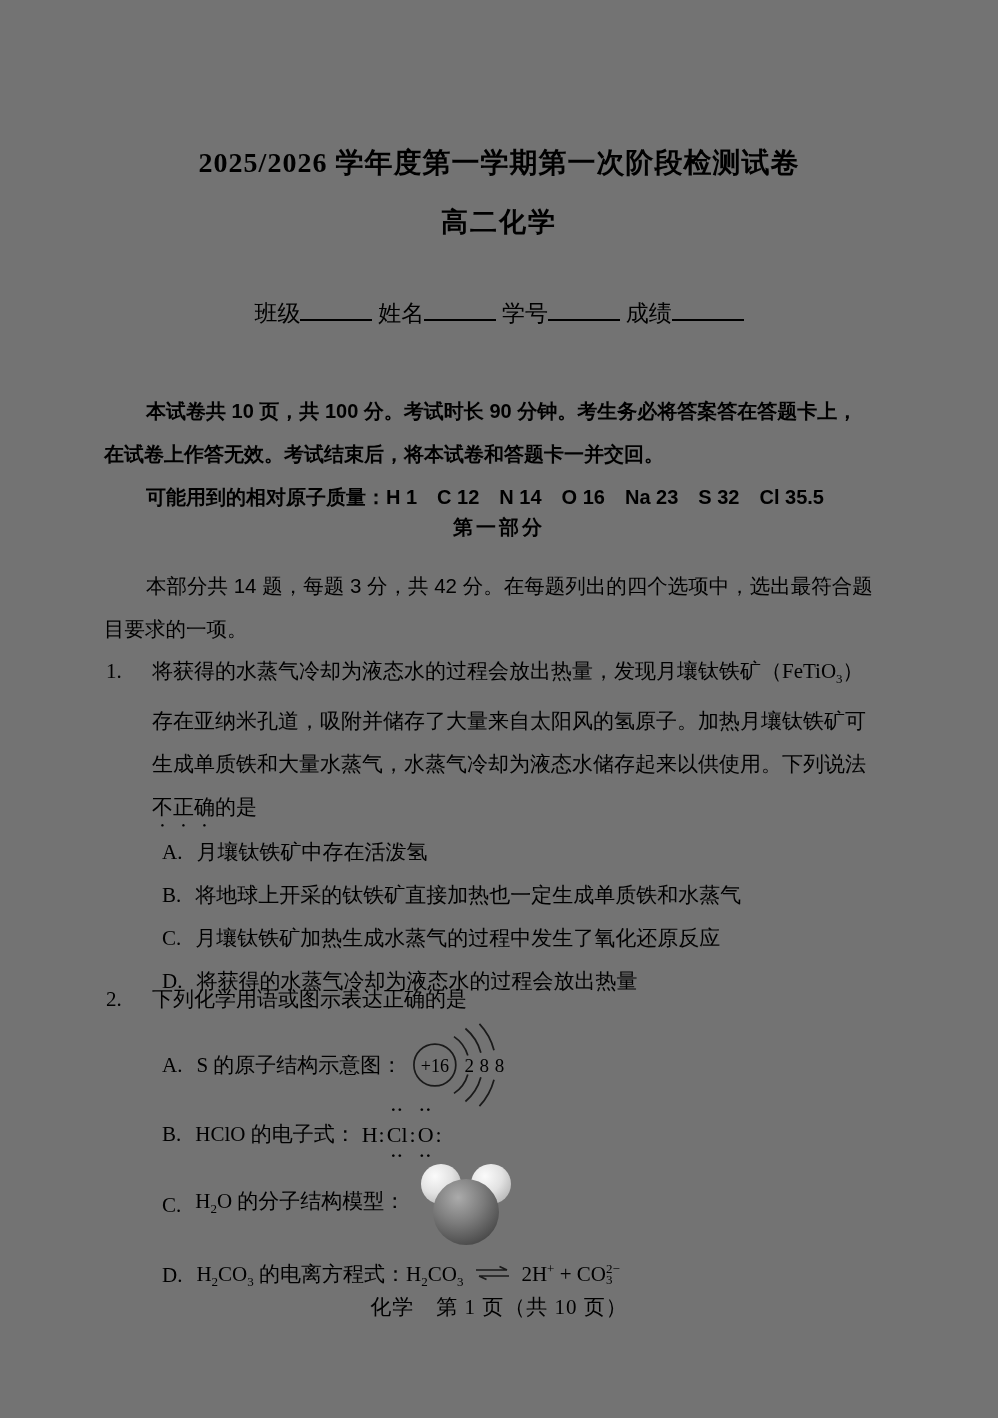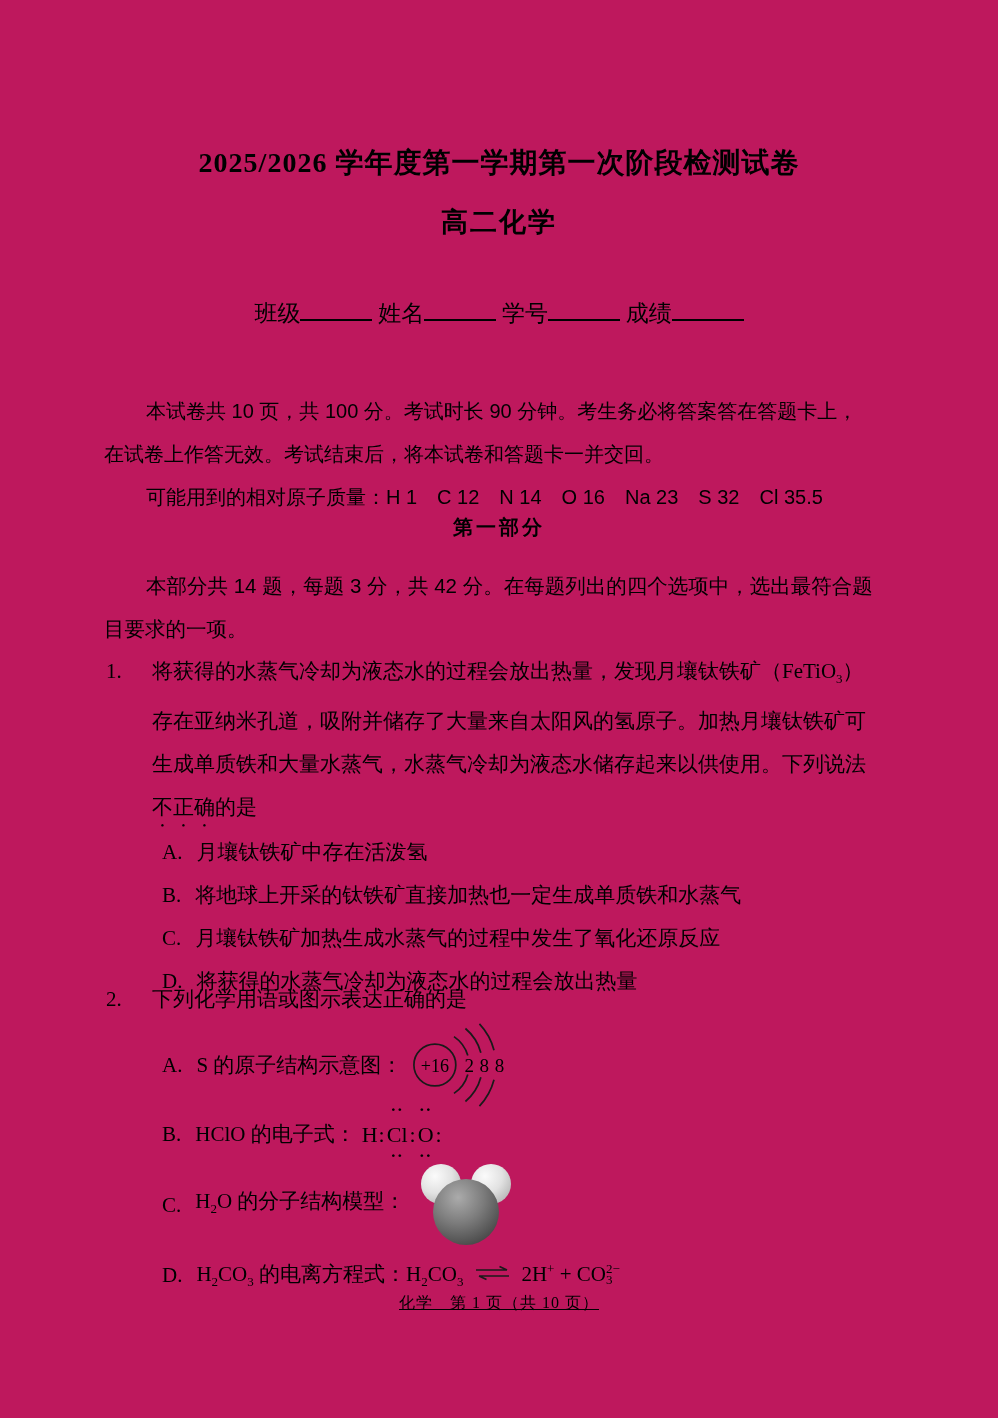--- a/index.html
+++ b/index.html
@@ -1,35 +1,35 @@
 <!DOCTYPE html>
 <html><head>
 <meta charset="utf-8">
 <style>
   html,body { margin:0; padding:0; background:#ffffff; }
   .page {
     position:relative;
     width:998px; height:1418px;
-    background:#be185d;
+    background:#737373;
     color:#000;
     font-family:"Liberation Serif","DejaVu Serif",serif;
     overflow:hidden;
   }
   .abs { position:absolute; left:104px; right:104px; }
   .center { text-align:center; }
   .gothic { font-family:"Liberation Sans","DejaVu Sans",sans-serif; }
 
   .title1 { top:144px; font-size:28px; font-weight:bold; letter-spacing:1px; }
   .title2 { top:204px; font-size:27px; font-weight:bold; letter-spacing:2px; }
 
   .student-row { top:296px; font-size:23px; white-space:nowrap; }
   .si { margin:0 0; }
   .blank { display:inline-block; width:72px; height:1em; border-bottom:2px solid #000; vertical-align:baseline; }
 
-  .intro { top:390px; font-size:20px; line-height:43px; }
+  .intro { top:390px; font-size:20px; line-height:43px;font-weight:bold; }
   .line { white-space:nowrap; }
   .indent { padding-left:42px; }
 
   .part-heading { top:514px; font-size:20px; font-weight:bold; letter-spacing:3px; }
   .part-instr { top:564px; font-size:20.5px; line-height:43px; }
 
   .question { font-size:21px; }
   .q1 { top:650px; }
   .q2 { top:978px; }
   .qrow { display:flex; }
@@ -72,21 +72,21 @@
     background:radial-gradient(circle at 35% 30%, #fbfbfb 0%, #e2e2e2 45%, #b9b9b9 80%, #9a9a9a 100%); }
   .h-sphere.h1 { left:6px; top:2px; }
   .h-sphere.h2 { left:56px; top:2px; }
   .o-sphere { position:absolute; left:18px; top:17px; width:66px; height:66px; border-radius:50%;
     background:radial-gradient(circle at 38% 28%, #ababab 0%, #7d7d7d 40%, #565656 70%, #2e2e2e 100%); }
 
   
   .eq-svg { margin:0 8px; }
   .stack { display:inline-flex; flex-direction:column; align-items:flex-start; font-size:13px; line-height:11px; vertical-align:middle; transform:translateY(-2px); }
 
-  .footer { top:1293px; font-size:16px; letter-spacing:1px;text-decoration:underline; }
+  .footer { top:1293px; font-size:21px; letter-spacing:1px; }
 </style>
 </head>
 <body>
 
 <div class="page">
 
   <div class="abs center title1">2025/2026 学年度第一学期第一次阶段检测试卷</div>
   <div class="abs center title2">高二化学</div>
 
   <div class="abs center student-row">

